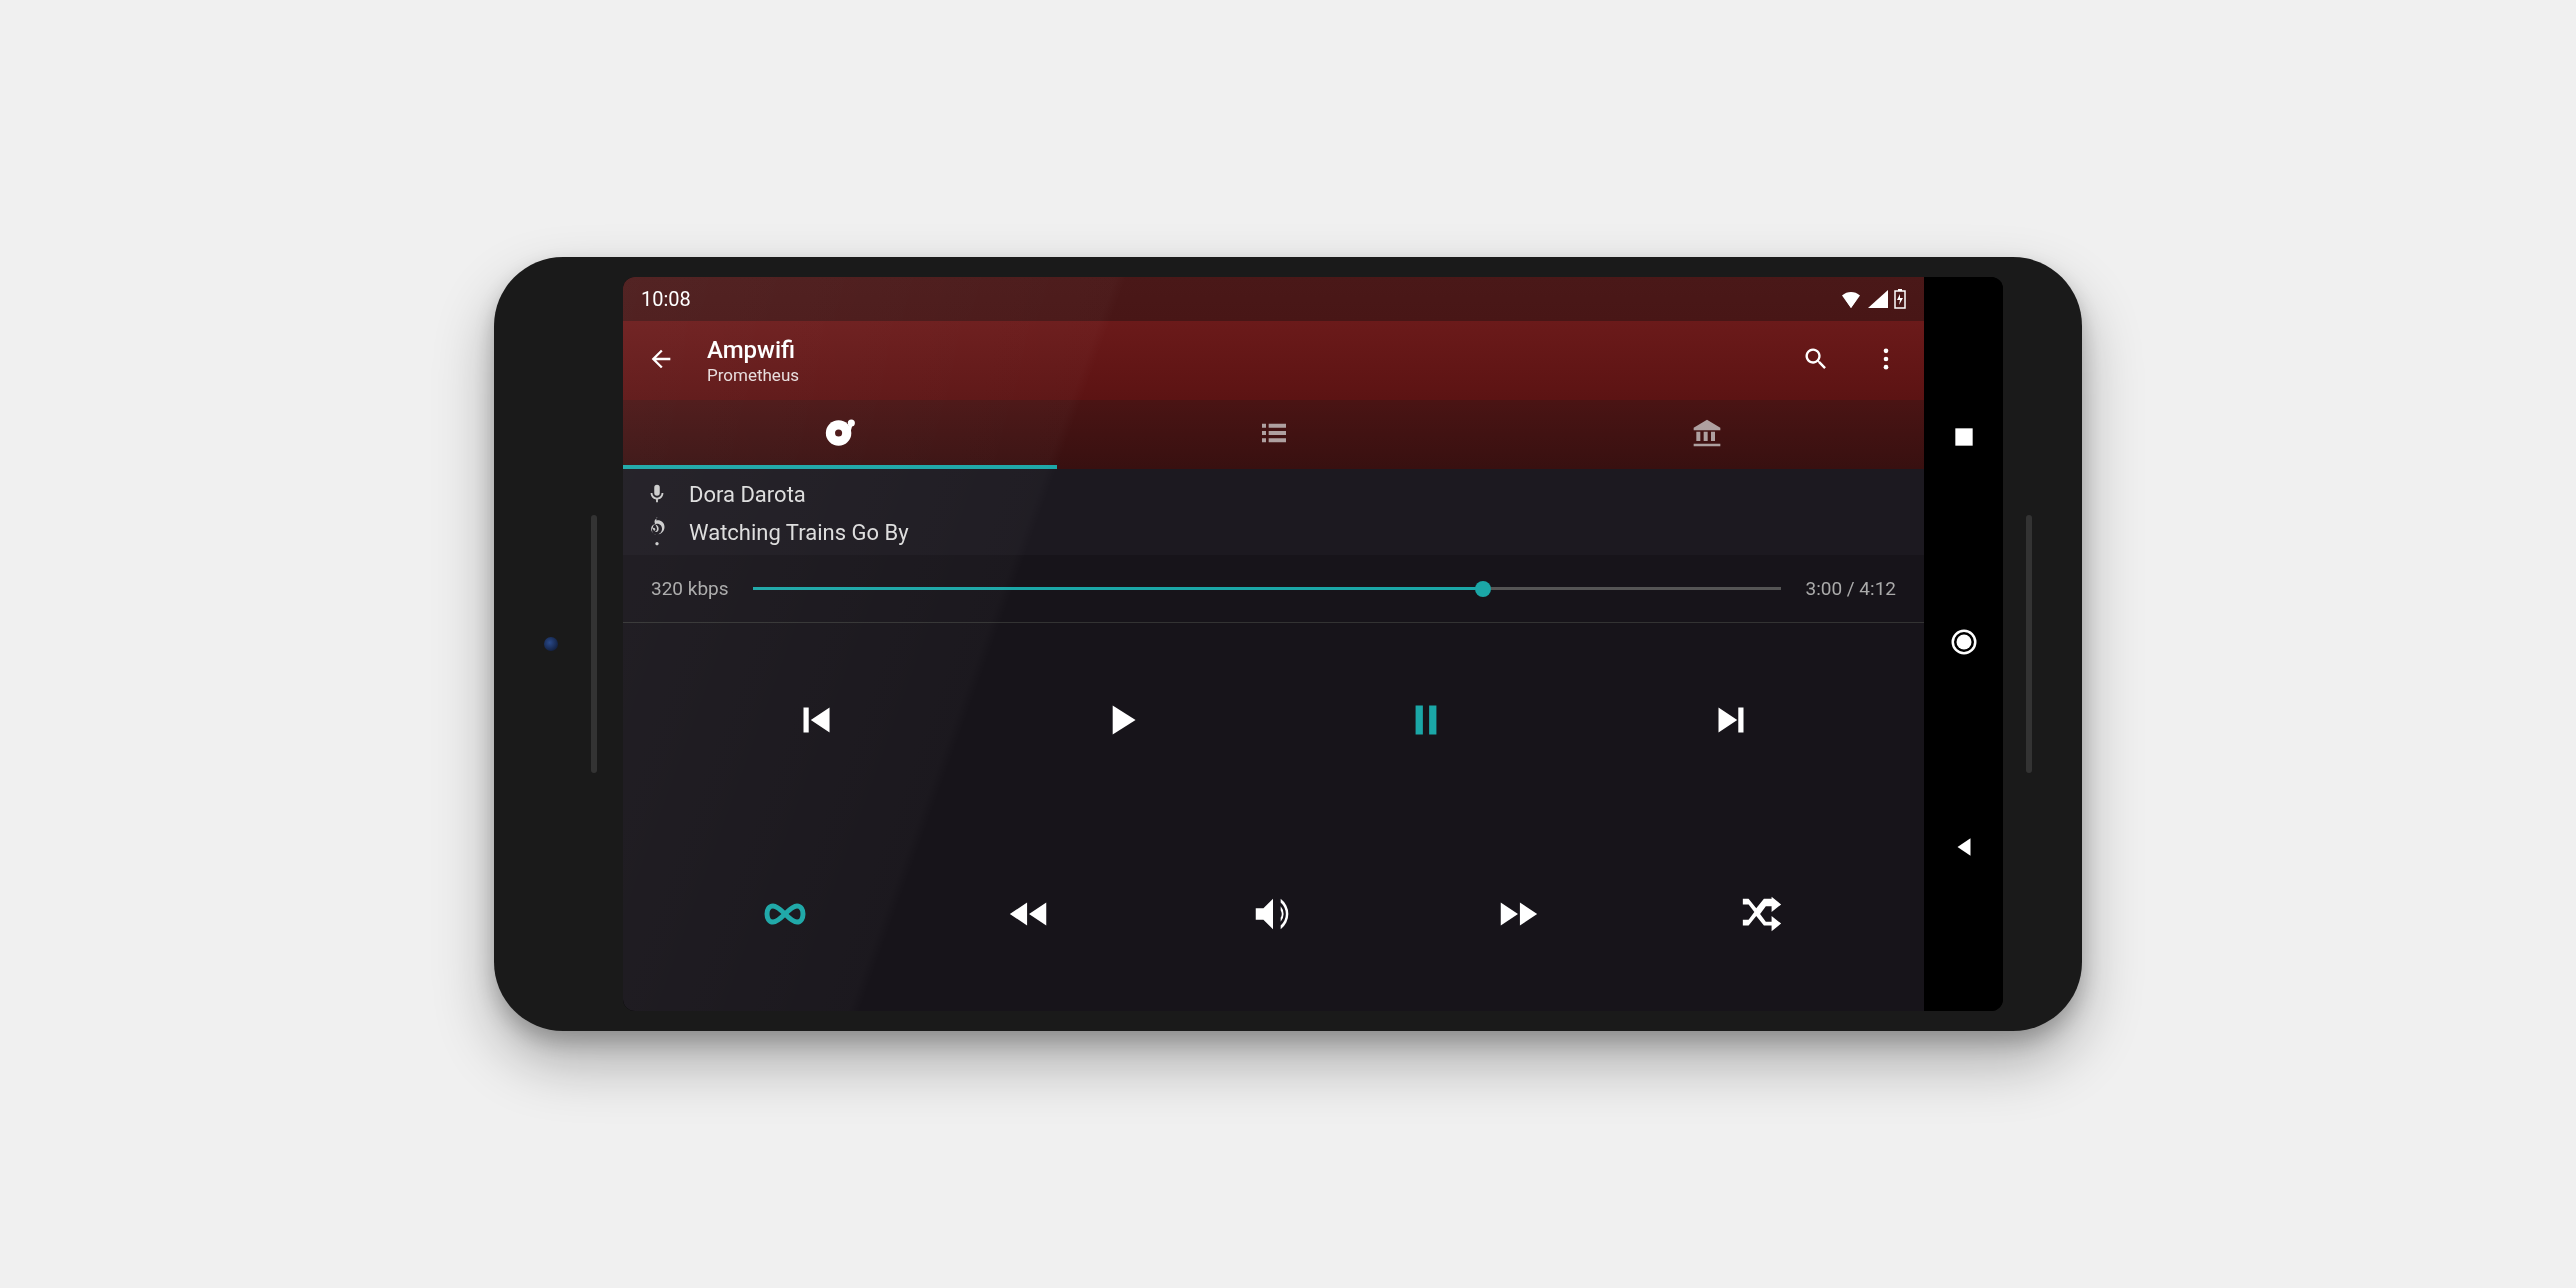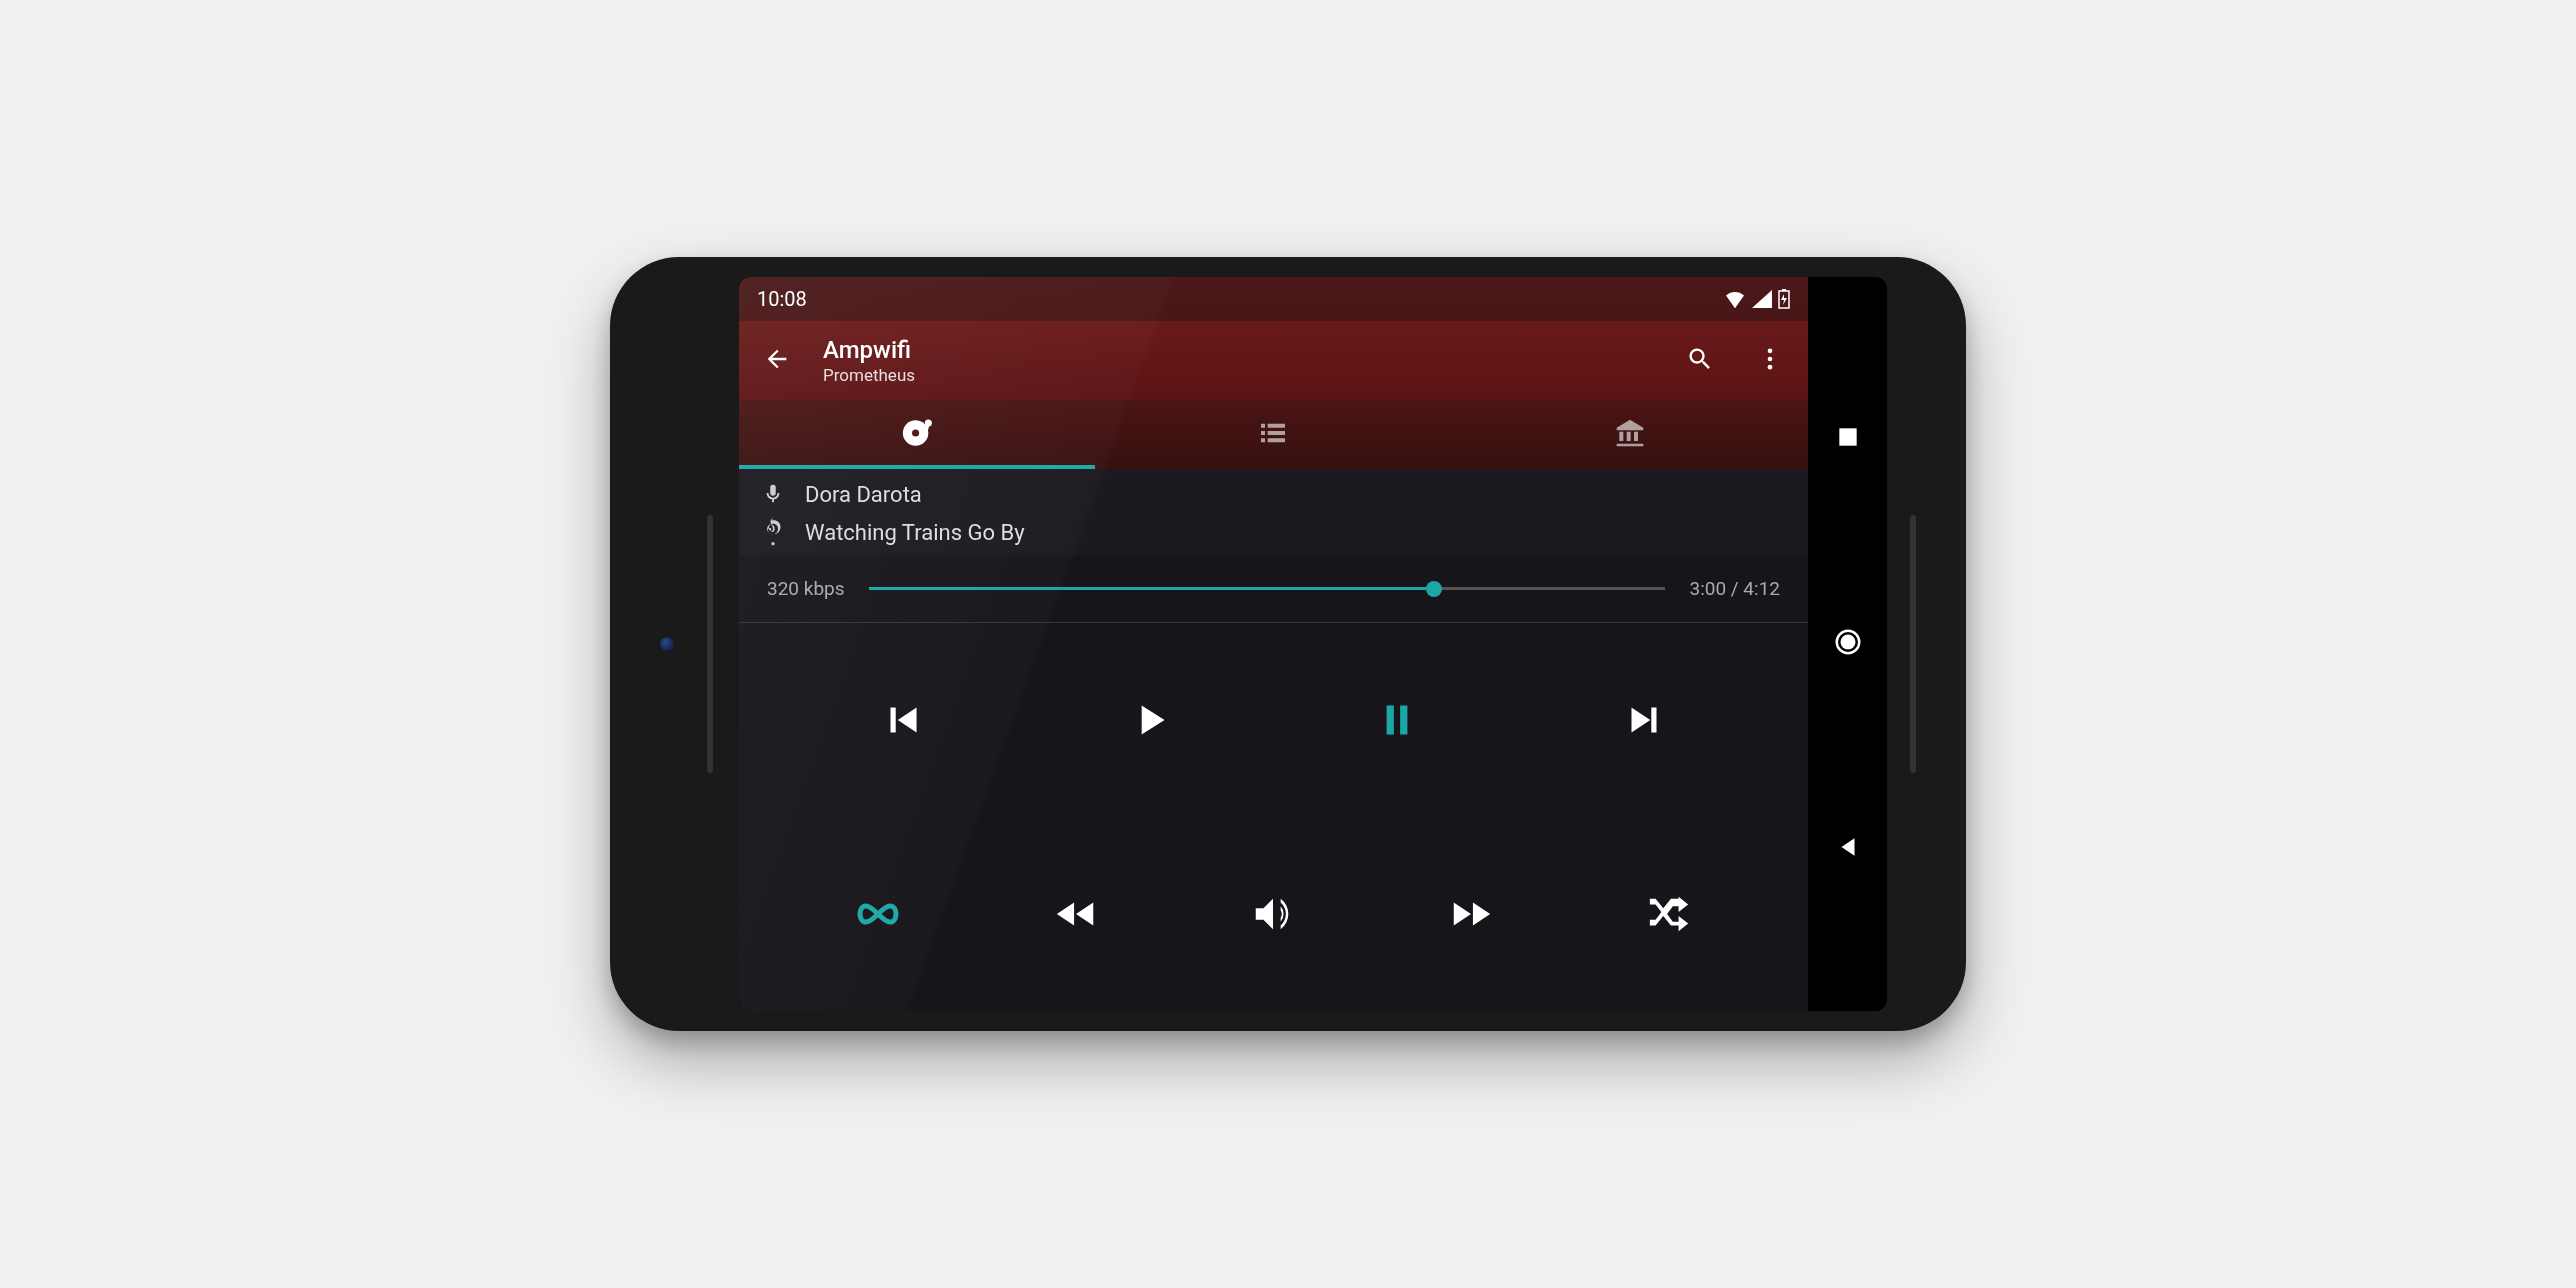--- a/index.html
+++ b/index.html
@@ -7,21 +7,21 @@
     background: #f0f0f0;
     font-family: -apple-system, BlinkMacSystemFont, "Segoe UI", Roboto, Helvetica, Arial, sans-serif;
     display: flex;
     align-items: center;
     justify-content: center;
     min-height: 100vh;
     width: 2576px;
     height: 1288px;
   }
   .phone {
-    width: 1356px;
+    width: 1588px;
     height: 774px;
     background: #1a1a1a;
     border-radius: 69px;
     padding: 20px 79px 20px 129px;
     position: relative;
     box-shadow: 0 30px 60px rgba(0,0,0,0.3), 0 10px 20px rgba(0,0,0,0.2);
   }
   .phone::before {
     content: "";
     position: absolute;

